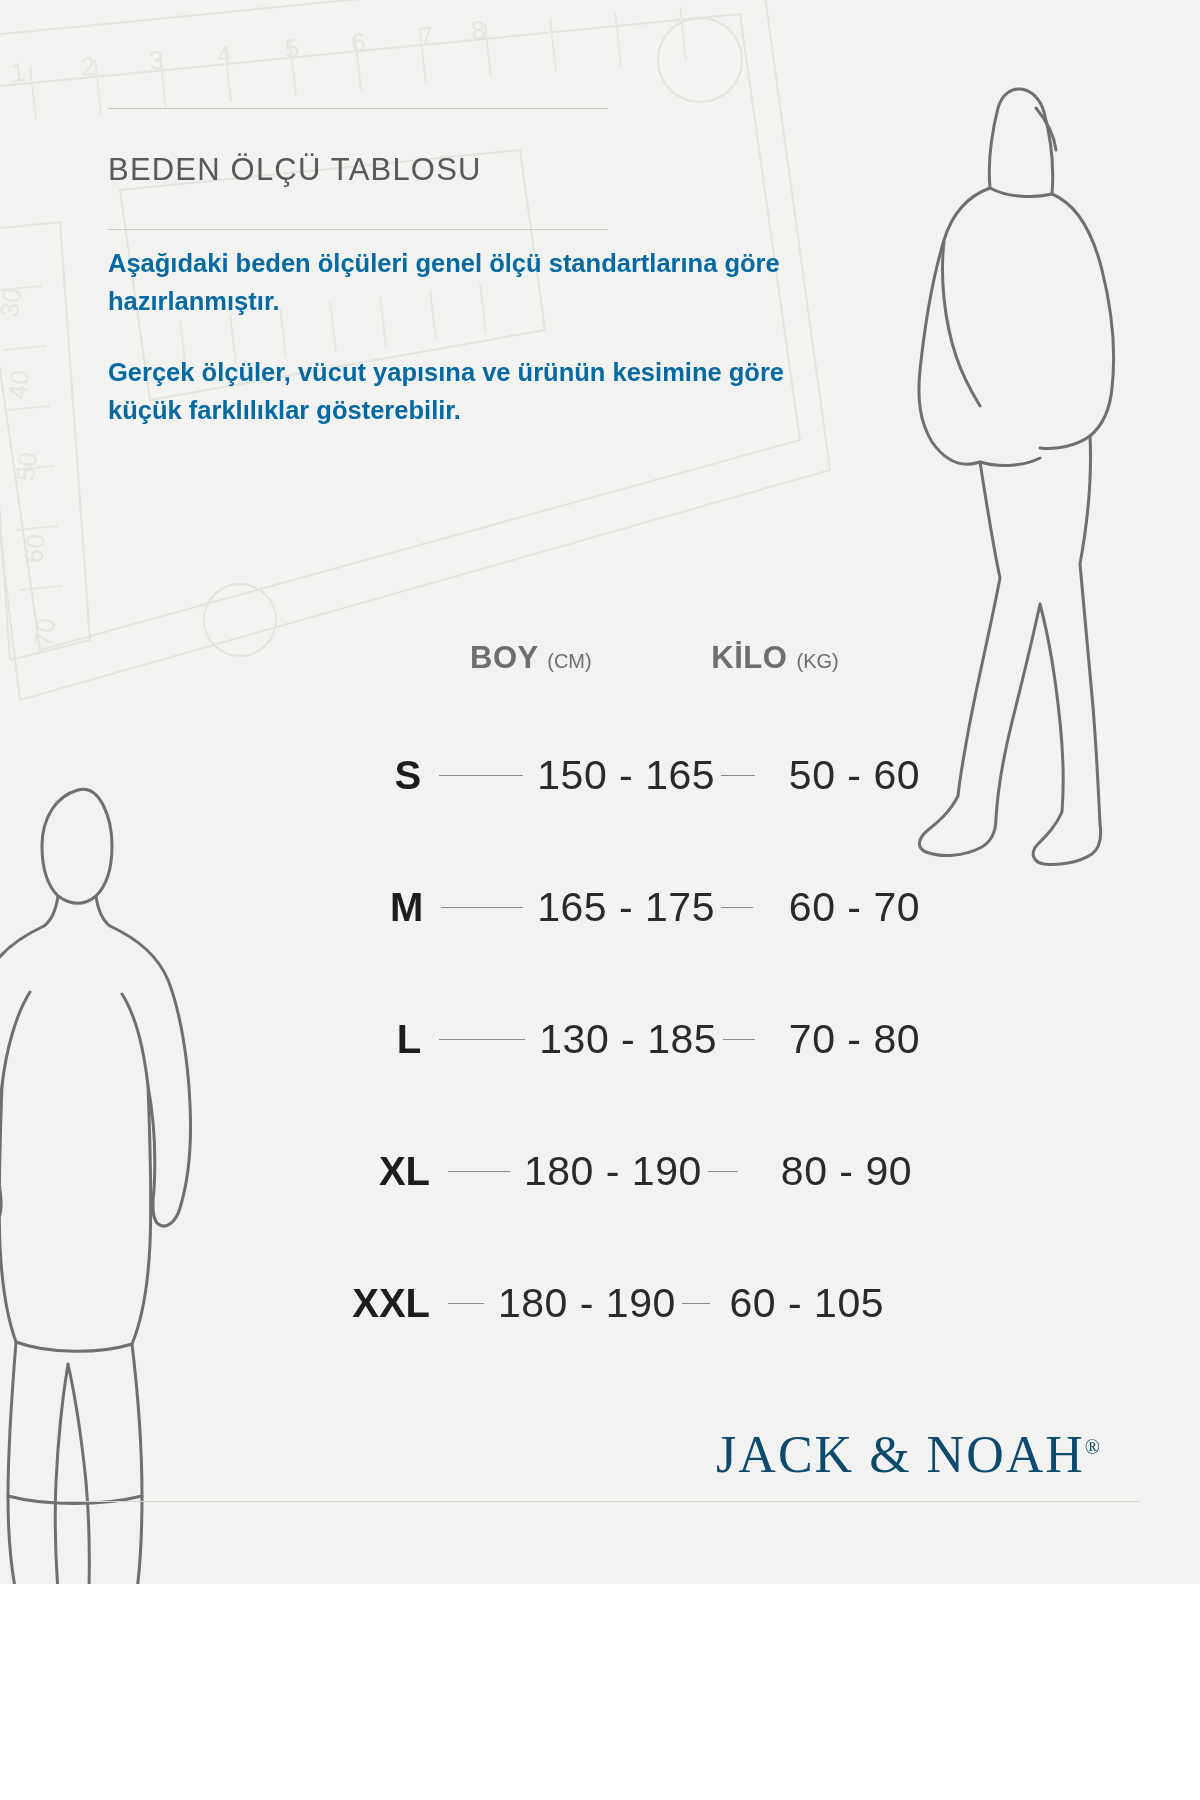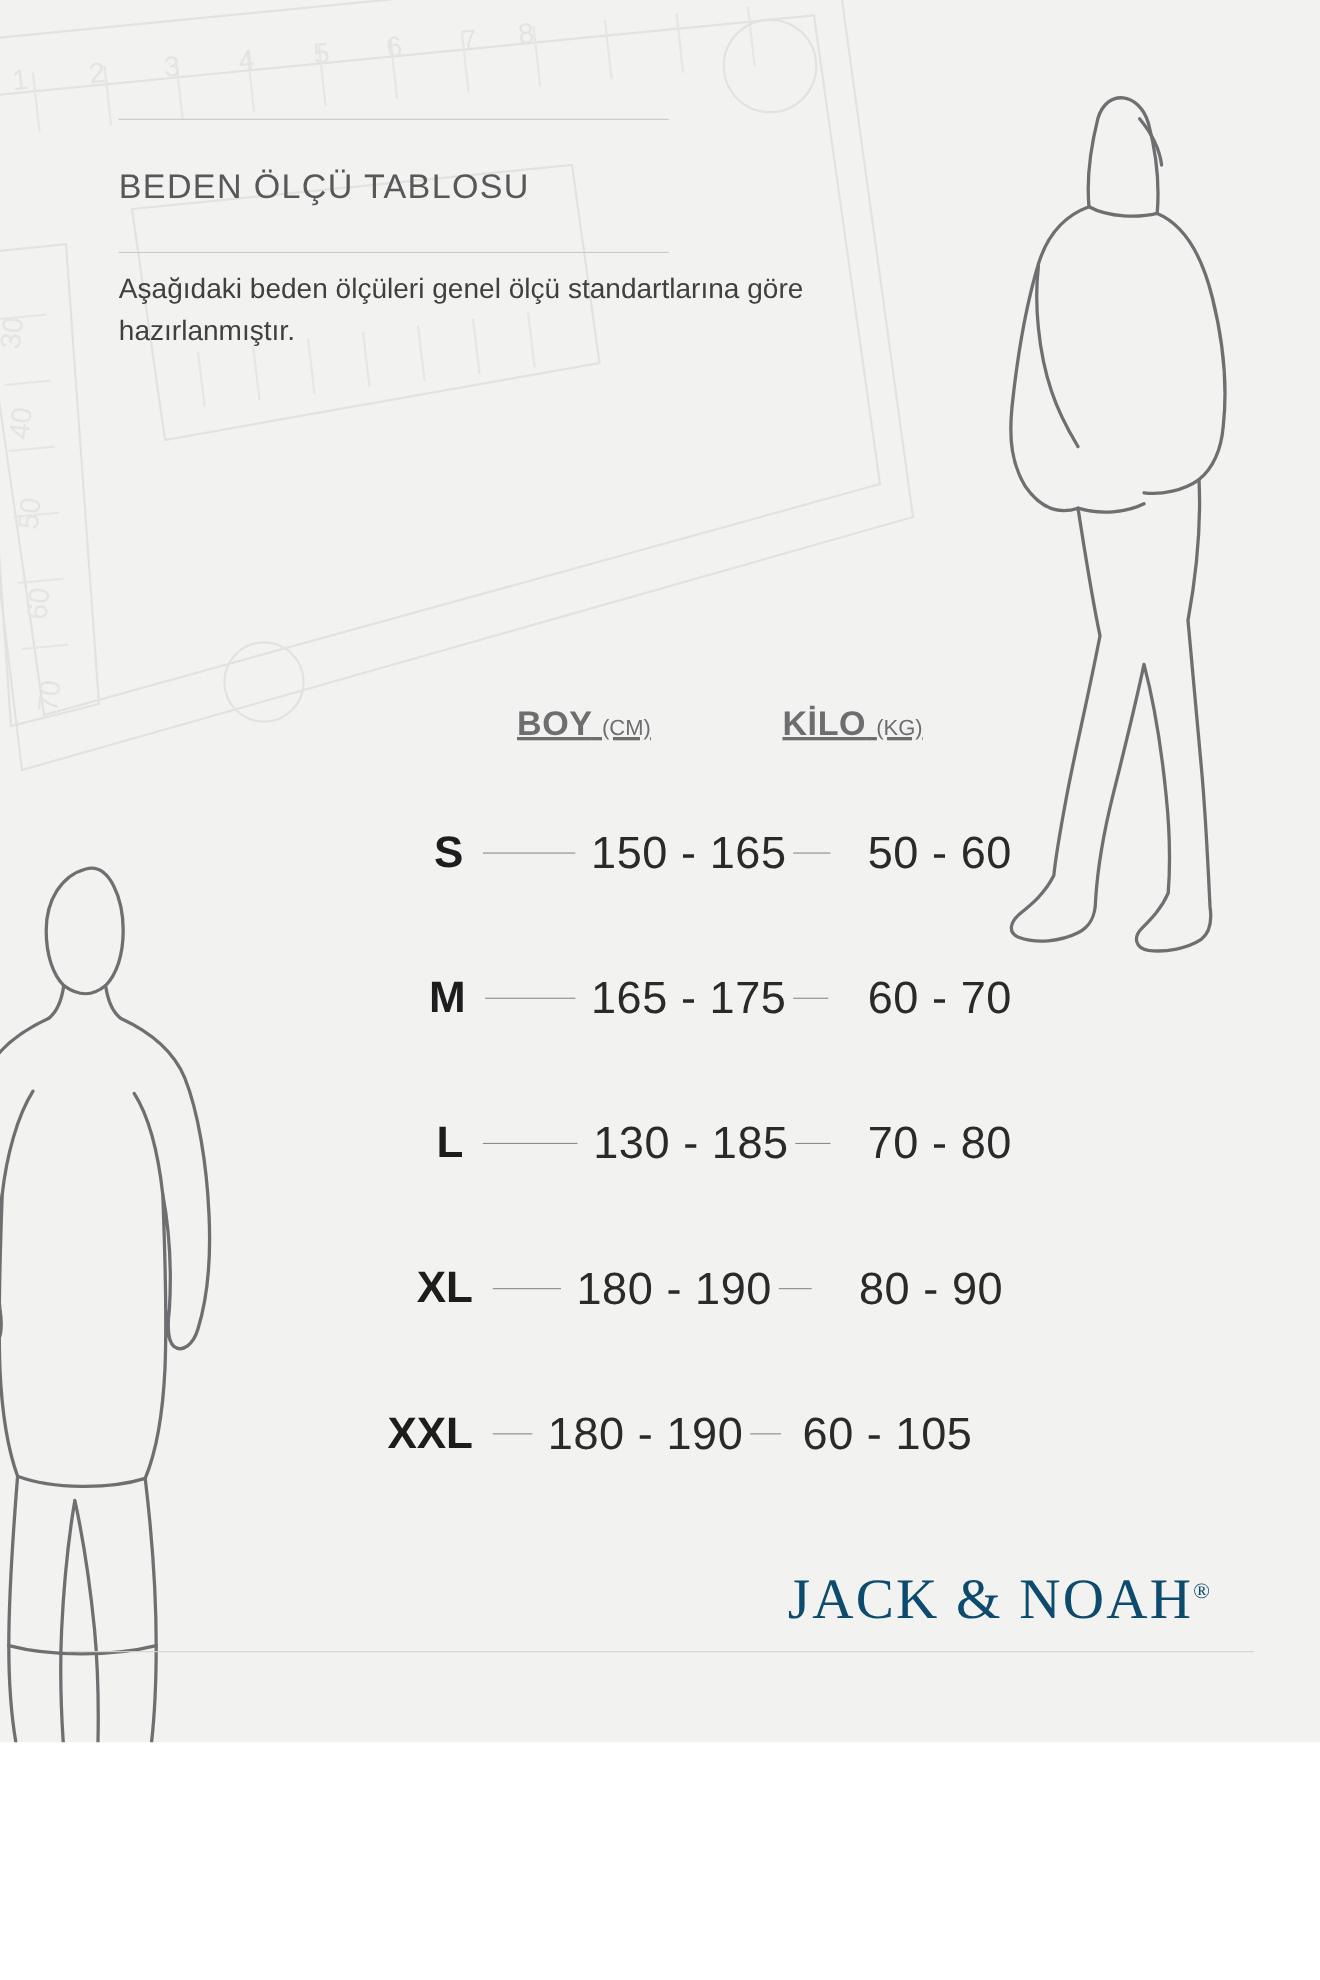--- a/index.html
+++ b/index.html
@@ -62,22 +62,22 @@
     padding: 22px 0 20px 0;
   }
 
   .intro {
     position: absolute;
     left: 108px;
     top: 245px;
     width: 680px;
     font-size: 25.5px;
     line-height: 1.48;
-    color: #404040;
-    font-weight: 400;
+    color: #0369a1;
+    font-weight: 700;
   }
   .intro p { margin: 0 0 34px 0; }
   .intro p:last-child { margin-bottom: 0; }
 
   
   .table {
     position: absolute;
     left: 280px;
     top: 640px;
     width: 640px;
@@ -87,21 +87,20 @@
     align-items: baseline;
     padding-left: 190px;
     margin-bottom: 56px;
   }
   .th {
     color: #6e6e70;
     font-weight: 700;
     font-size: 31px;
     letter-spacing: 0.5px;
     white-space: nowrap;
-    text-decoration: underline;
   }
   .th .unit {
     font-size: 20px;
     font-weight: 400;
     letter-spacing: 0;
   }
   .th-boy { width: 205px; }
   .th-kilo { width: 200px; text-align: center; }
 
   .row {
@@ -283,20 +282,21 @@
   </div>
 
   <div class="title-wrap">
     <div class="title-rule"></div>
     <h1 class="title">BEDEN ÖLÇÜ TABLOSU</h1>
     <div class="title-rule"></div>
   </div>
 
   <div class="intro">
     <p>Aşağıdaki beden ölçüleri genel ölçü standartlarına göre hazırlanmıştır.</p>
+    <p>Gerçek ölçüler, vücut yapısına ve ürünün kesimine göre küçük farklılıklar gösterebilir.</p>
   </div>
 
   <div class="table">
 
     <div class="thead">
       <div class="th th-boy">
         <span>BOY</span>
         <span class="unit">(CM)</span>
       </div>
       <div class="th th-kilo">

